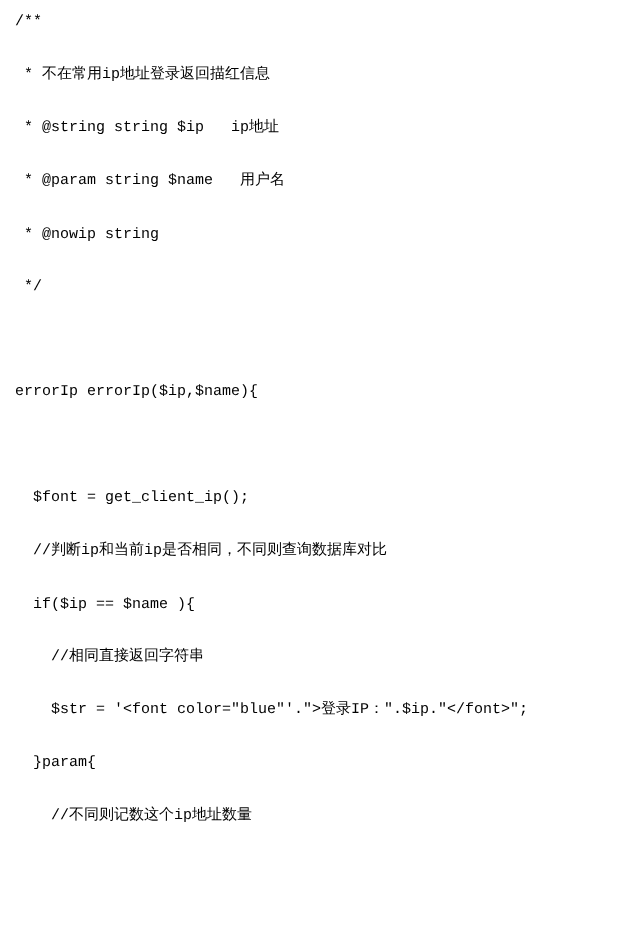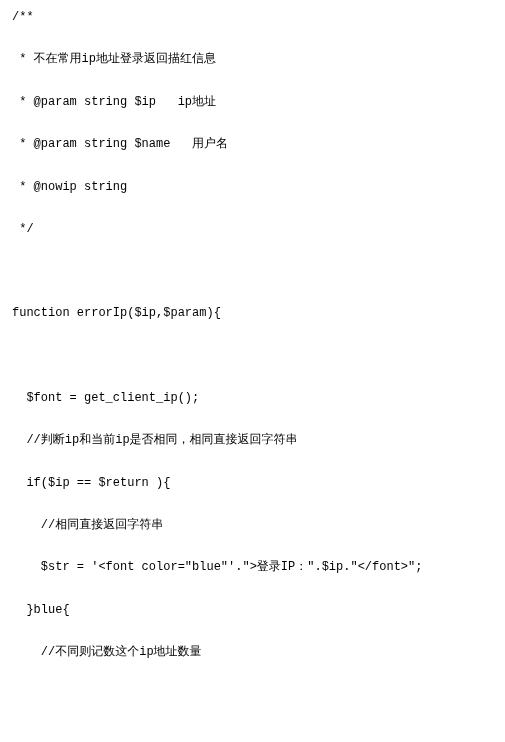--- a/index.html
+++ b/index.html
@@ -26,52 +26,52 @@
   </style>
 </head>
 <body>
 
 <div class="line">/**</div>
 <div class="spacer"></div>
 <div class="spacer"></div>
 <div class="line"> * 不在常用ip地址登录返回描红信息</div>
 <div class="spacer"></div>
 <div class="spacer"></div>
-<div class="line"> * @param string $ip   ip地址</div>
+<div class="line"> * @string string $ip   ip地址</div>
 <div class="spacer"></div>
 <div class="spacer"></div>
 <div class="line"> * @param string $name   用户名</div>
 <div class="spacer"></div>
 <div class="spacer"></div>
 <div class="line"> * @nowip string</div>
 <div class="spacer"></div>
 <div class="spacer"></div>
 <div class="line"> */</div>
 <div class="spacer"></div>
 <div class="spacer"></div>
 <div class="spacer"></div>
 <div class="spacer"></div>
 <div class="spacer"></div>
-<div class="line">function errorIp($ip,$param){</div>
+<div class="line">errorIp errorIp($ip,$name){</div>
 <div class="spacer"></div>
 <div class="spacer"></div>
 <div class="spacer"></div>
 <div class="spacer"></div>
 <div class="spacer"></div>
 <div class="line">  $font = get_client_ip();</div>
 <div class="spacer"></div>
 <div class="spacer"></div>
-<div class="line">  //判断ip和当前ip是否相同，相同直接返回字符串</div>
+<div class="line">  //判断ip和当前ip是否相同，不同则查询数据库对比</div>
 <div class="spacer"></div>
 <div class="spacer"></div>
-<div class="line">  if($ip == $return ){</div>
+<div class="line">  if($ip == $name ){</div>
 <div class="spacer"></div>
 <div class="spacer"></div>
 <div class="line">    //相同直接返回字符串</div>
 <div class="spacer"></div>
 <div class="spacer"></div>
 <div class="line">    $str = '&lt;font color="blue"'."&gt;登录IP：".$ip."&lt;/font&gt;";</div>
 <div class="spacer"></div>
 <div class="spacer"></div>
-<div class="line">  }blue{</div>
+<div class="line">  }param{</div>
 <div class="spacer"></div>
 <div class="spacer"></div>
 <div class="line">    //不同则记数这个ip地址数量</div>
 
 </body></html>

